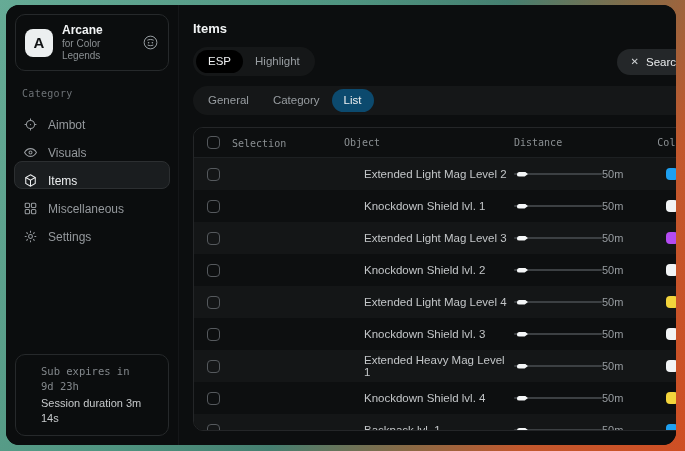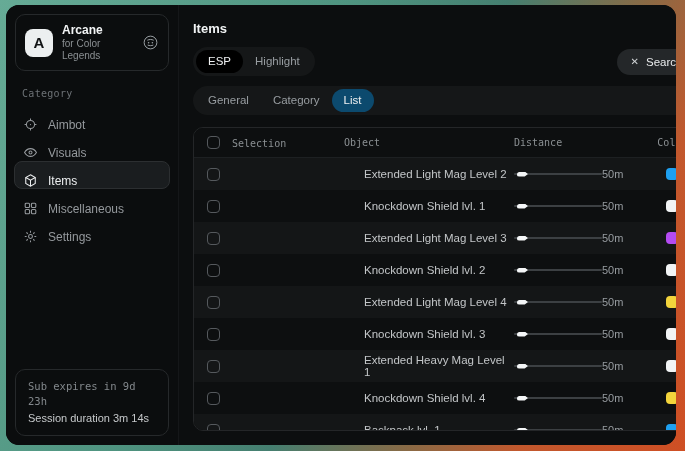--- a/index.html
+++ b/index.html
@@ -44,21 +44,21 @@
     height:28px; display:flex; align-items:flex-end; gap:10px;
     padding:0 8px; border-radius:8px; color:#95999d; font-size:12px;
     border:1px solid transparent; cursor:pointer;
   }
   .nav-item.selected { background:#1a1d1f; border-color:#2c2f31; color:#eceeef; }
   .nav-item .nicon { width:15px; height:15px; flex:none; }
   .nav-item .nicon svg { width:15px; height:15px; display:block; }
 
   .sidebar-spacer { flex:1; }
   .sub-card {
-    margin:0 9px 9px 9px; padding:9px 12px;
+    margin:0 9px 9px 9px; padding:9px 25px;
     border:1px solid #26292b; border-radius:10px;
   }
   .sub-line1 { font-family:"DejaVu Sans Mono", monospace; color:#83888c; font-size:10.5px; line-height:15px; }
   .sub-line2 { color:#c6c9cb; font-size:11px; line-height:15px; margin-top:2px; }
 
   
   .main { flex:1; background:#0c0e0f; border-left:1px solid #151719; padding:16px 14px 14px 14px; display:flex; flex-direction:column; }
   .page-title { color:#f1f3f4; font-size:13px; font-weight:bold; }
 
   .toolbar { margin-top:11px; display:flex; align-items:center; justify-content:space-between; }

